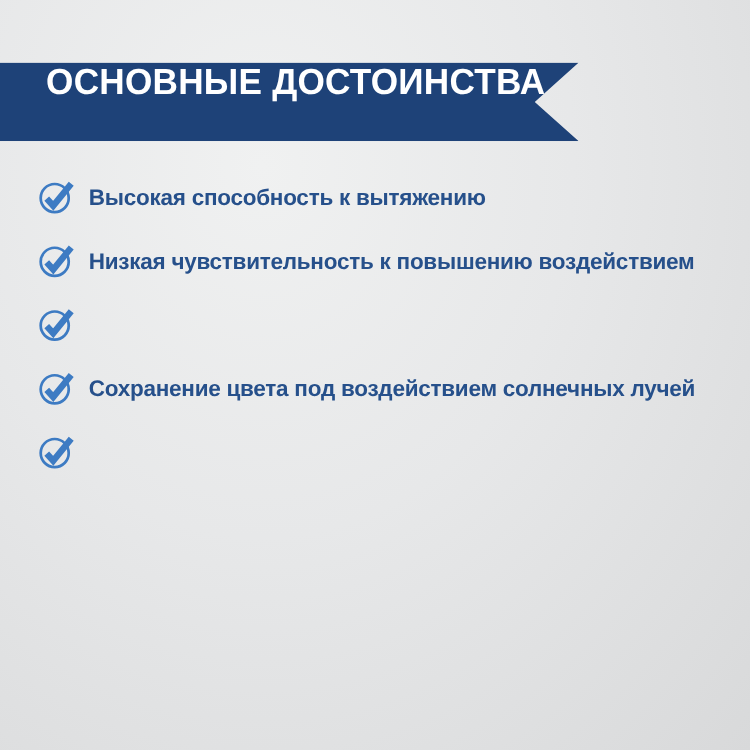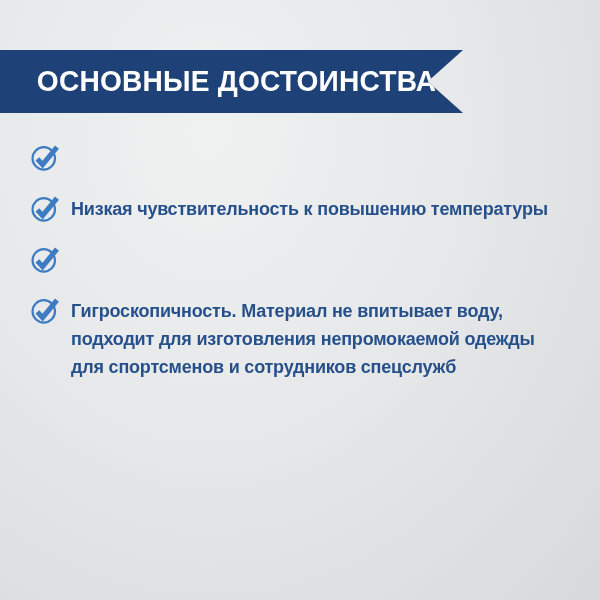--- a/index.html
+++ b/index.html
@@ -21,21 +21,20 @@
   
   .ribbon {
     position: absolute;
     left: 0;
     top: 50px;
     width: 463px;
     height: 63px;
     background: var(--banner, #1e4278);
     clip-path: polygon(0 0, 100% 0, 92.4% 50%, 100% 100%, 0 100%);
     display: flex;
-    align-items: center;
   }
   .ribbon-title {
     color: var(--title, #ffffff);
     font-size: 29px;
     font-weight: bold;
     letter-spacing: 0.2px;
     padding-left: 38px;
     white-space: nowrap;
     transform: scaleX(0.97);
     transform-origin: left center;
@@ -78,42 +77,47 @@
   <span class="ribbon-title">ОСНОВНЫЕ ДОСТОИНСТВА</span>
 </header>
 
 <main class="list">
 
   <div class="item">
     <svg class="check-icon" viewBox="0 0 34 32" aria-hidden="true">
       <circle cx="14" cy="17" r="12.3" fill="none" stroke="#3d7bc3" stroke-width="2.4"></circle>
       <path d="M7 17.5 L12.7 23.8 L28.5 4.5" fill="none" stroke="#3d7bc3" stroke-width="5.6"></path>
     </svg>
+    <span class="item-text">Высокая способность к вытяжению</span>
   </div>
 
   <div class="item">
     <svg class="check-icon" viewBox="0 0 34 32" aria-hidden="true">
       <circle cx="14" cy="17" r="12.3" fill="none" stroke="#3d7bc3" stroke-width="2.4"></circle>
       <path d="M7 17.5 L12.7 23.8 L28.5 4.5" fill="none" stroke="#3d7bc3" stroke-width="5.6"></path>
     </svg>
-    <span class="item-text">Низкая чувствительность к повышению температуры</span>
+    <span class="item-text">Низкая чувствительность к повышению воздействием</span>
   </div>
 
   <div class="item">
     <svg class="check-icon" viewBox="0 0 34 32" aria-hidden="true">
       <circle cx="14" cy="17" r="12.3" fill="none" stroke="#3d7bc3" stroke-width="2.4"></circle>
       <path d="M7 17.5 L12.7 23.8 L28.5 4.5" fill="none" stroke="#3d7bc3" stroke-width="5.6"></path>
     </svg>
   </div>
 
+  <div class="item">
+    <svg class="check-icon" viewBox="0 0 34 32" aria-hidden="true">
+      <circle cx="14" cy="17" r="12.3" fill="none" stroke="#3d7bc3" stroke-width="2.4"></circle>
+      <path d="M7 17.5 L12.7 23.8 L28.5 4.5" fill="none" stroke="#3d7bc3" stroke-width="5.6"></path>
+    </svg>
+    <span class="item-text">Сохранение цвета под воздействием солнечных лучей</span>
+  </div>
 
 
   <div class="item">
     <svg class="check-icon" viewBox="0 0 34 32" aria-hidden="true">
       <circle cx="14" cy="17" r="12.3" fill="none" stroke="#3d7bc3" stroke-width="2.4"></circle>
       <path d="M7 17.5 L12.7 23.8 L28.5 4.5" fill="none" stroke="#3d7bc3" stroke-width="5.6"></path>
     </svg>
-    <span class="item-text">Гигроскопичность. Материал не впитывает воду,
-подходит для изготовления непромокаемой одежды
-для спортсменов и сотрудников спецслужб</span>
   </div>
 
 </main>
 
 </body></html>

